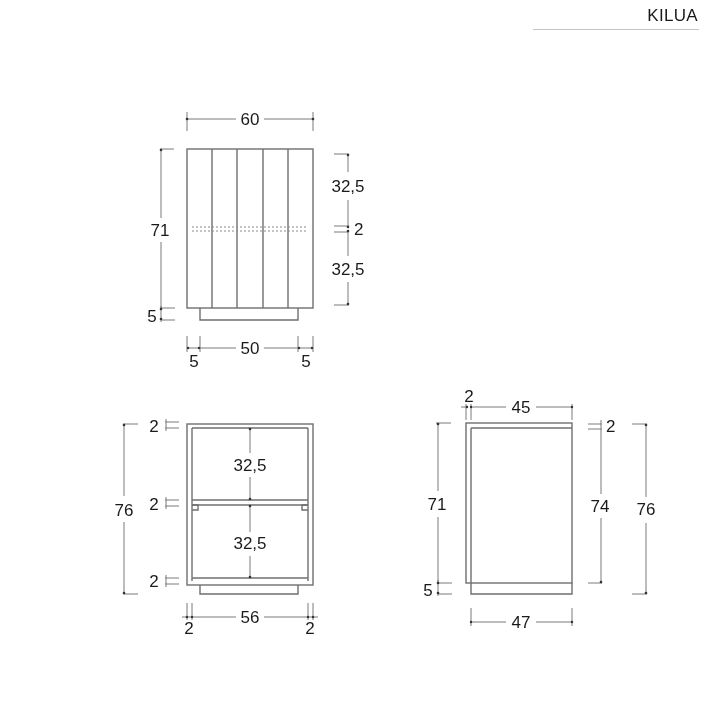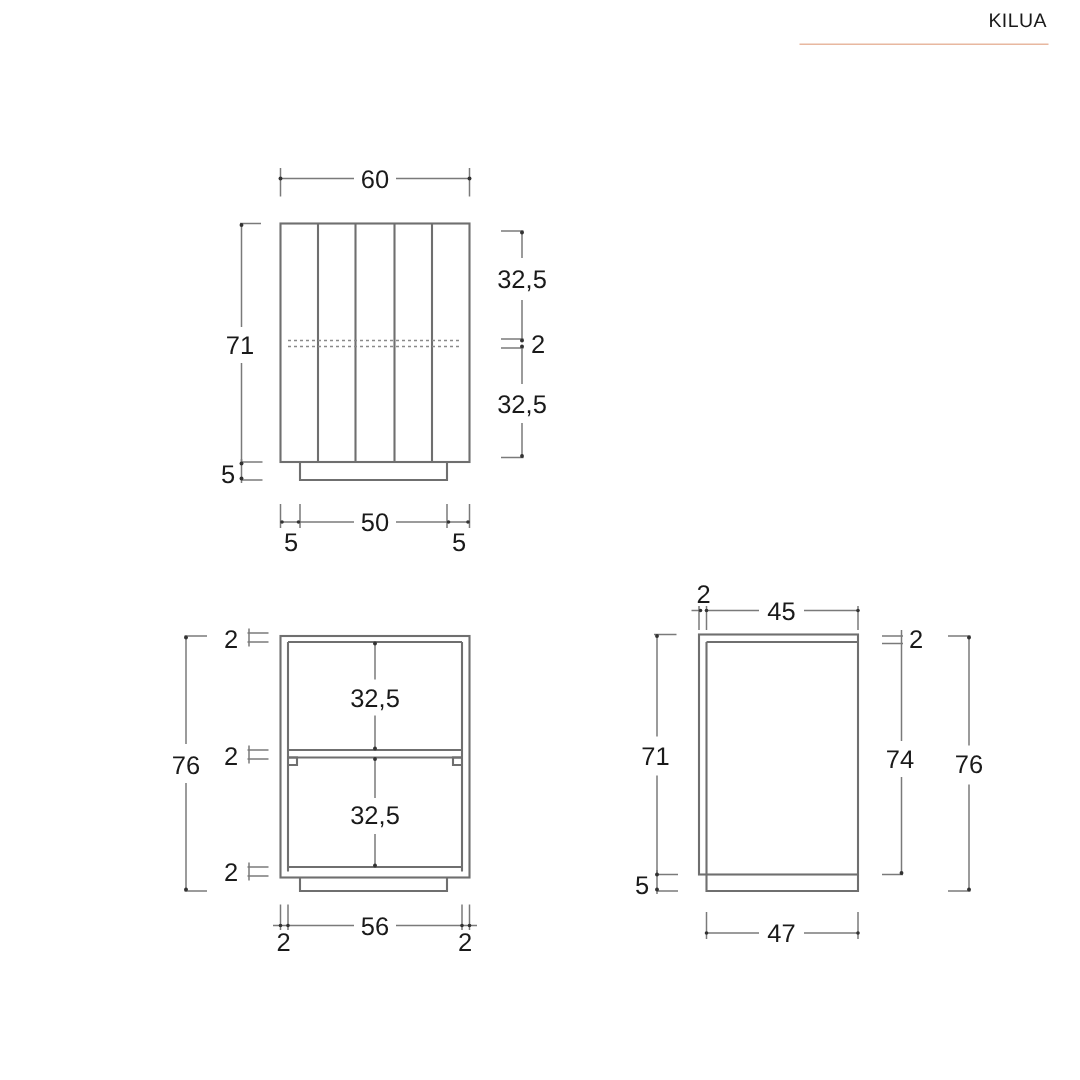--- a/index.html
+++ b/index.html
@@ -1,18 +1,18 @@
 <!DOCTYPE html>
 <html><head>
   <meta charset="utf-8">
   <style>
     html, body { margin: 0; padding: 0; background: #ffffff; }
     body { width: 720px; height: 720px; position: relative; overflow: hidden;
            font-family: "Liberation Sans", sans-serif; }
-    .brand { position: absolute; right: 22px; top: 6px; font-size: 13px; color: #1a1a1a;
+    .brand { position: absolute; right: 22px; top: 6px; font-size: 17px; color: #1a1a1a;
              letter-spacing: 0.3px; }
     .brand-rule { position: absolute; left: 533px; top: 29px; width: 166px; height: 1px; background: #e8b8a0; }
     svg { position: absolute; left: 0; top: 0; }
     .ln { stroke: #7a7a7a; stroke-width: 1; fill: none; }
     .obj { stroke: #6f6f6f; stroke-width: 1.4; fill: none; }
     .dash { stroke: #8a8a8a; stroke-width: 1; stroke-dasharray: 2 2; fill: none; }
     .dim { font-family: "Liberation Sans", sans-serif; font-size: 17px; fill: #1a1a1a; }
     .tick { fill: #333; }
   </style>
 </head>

